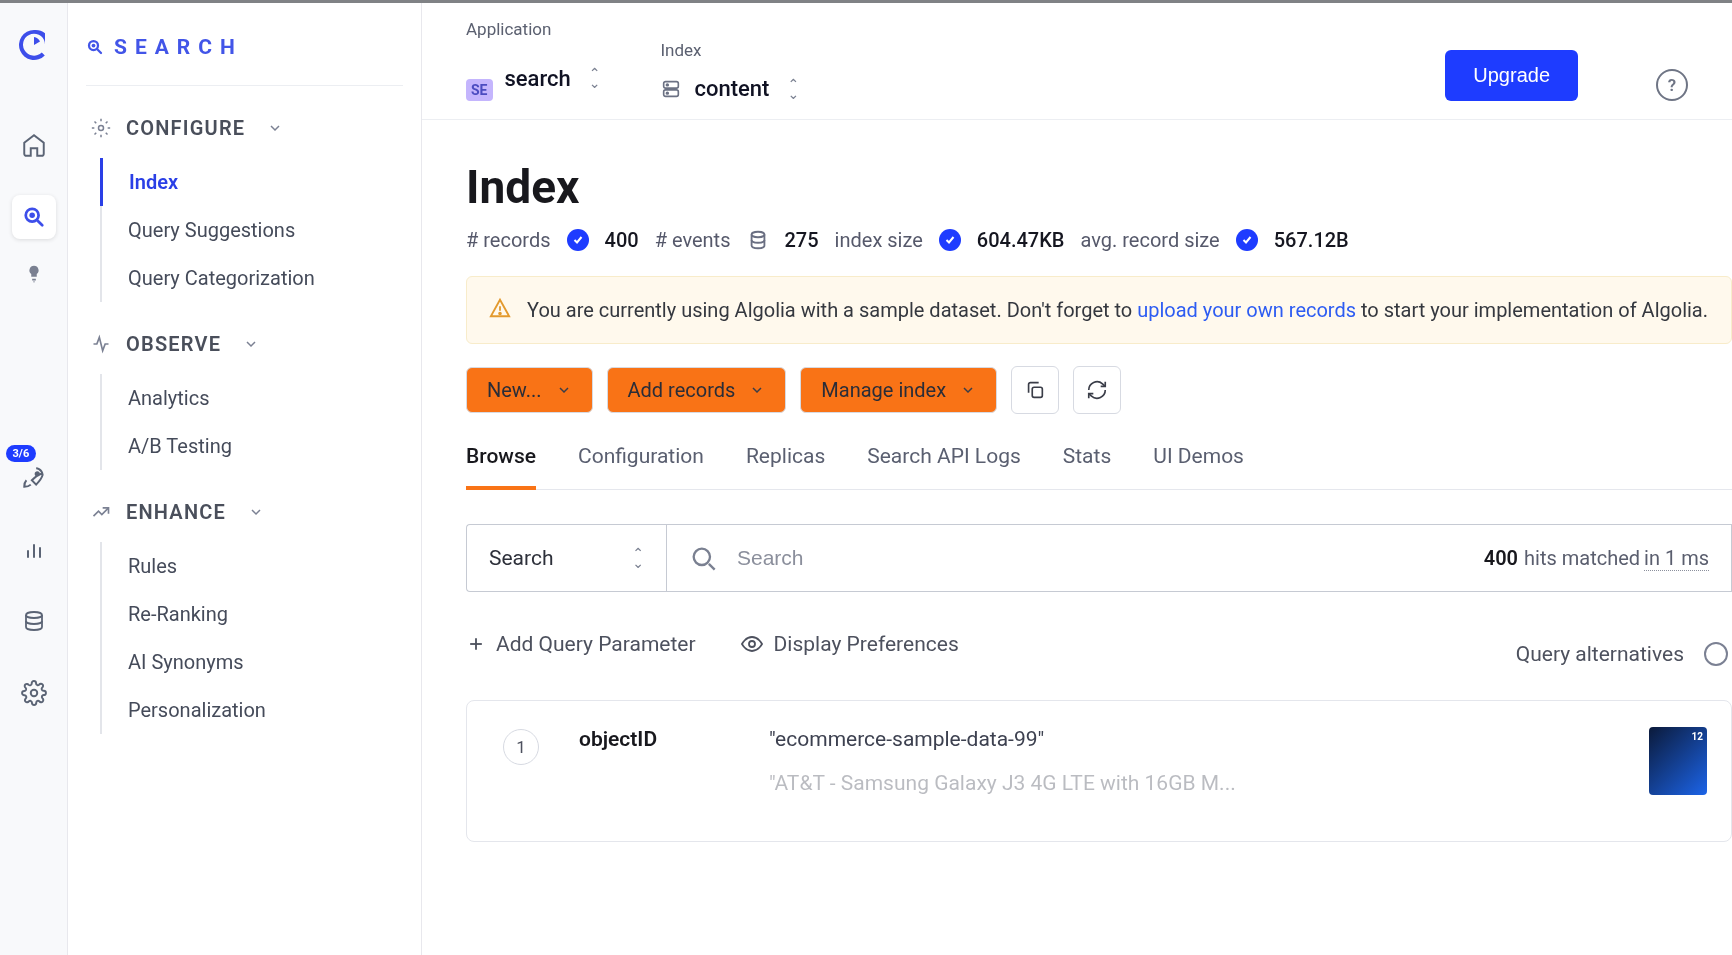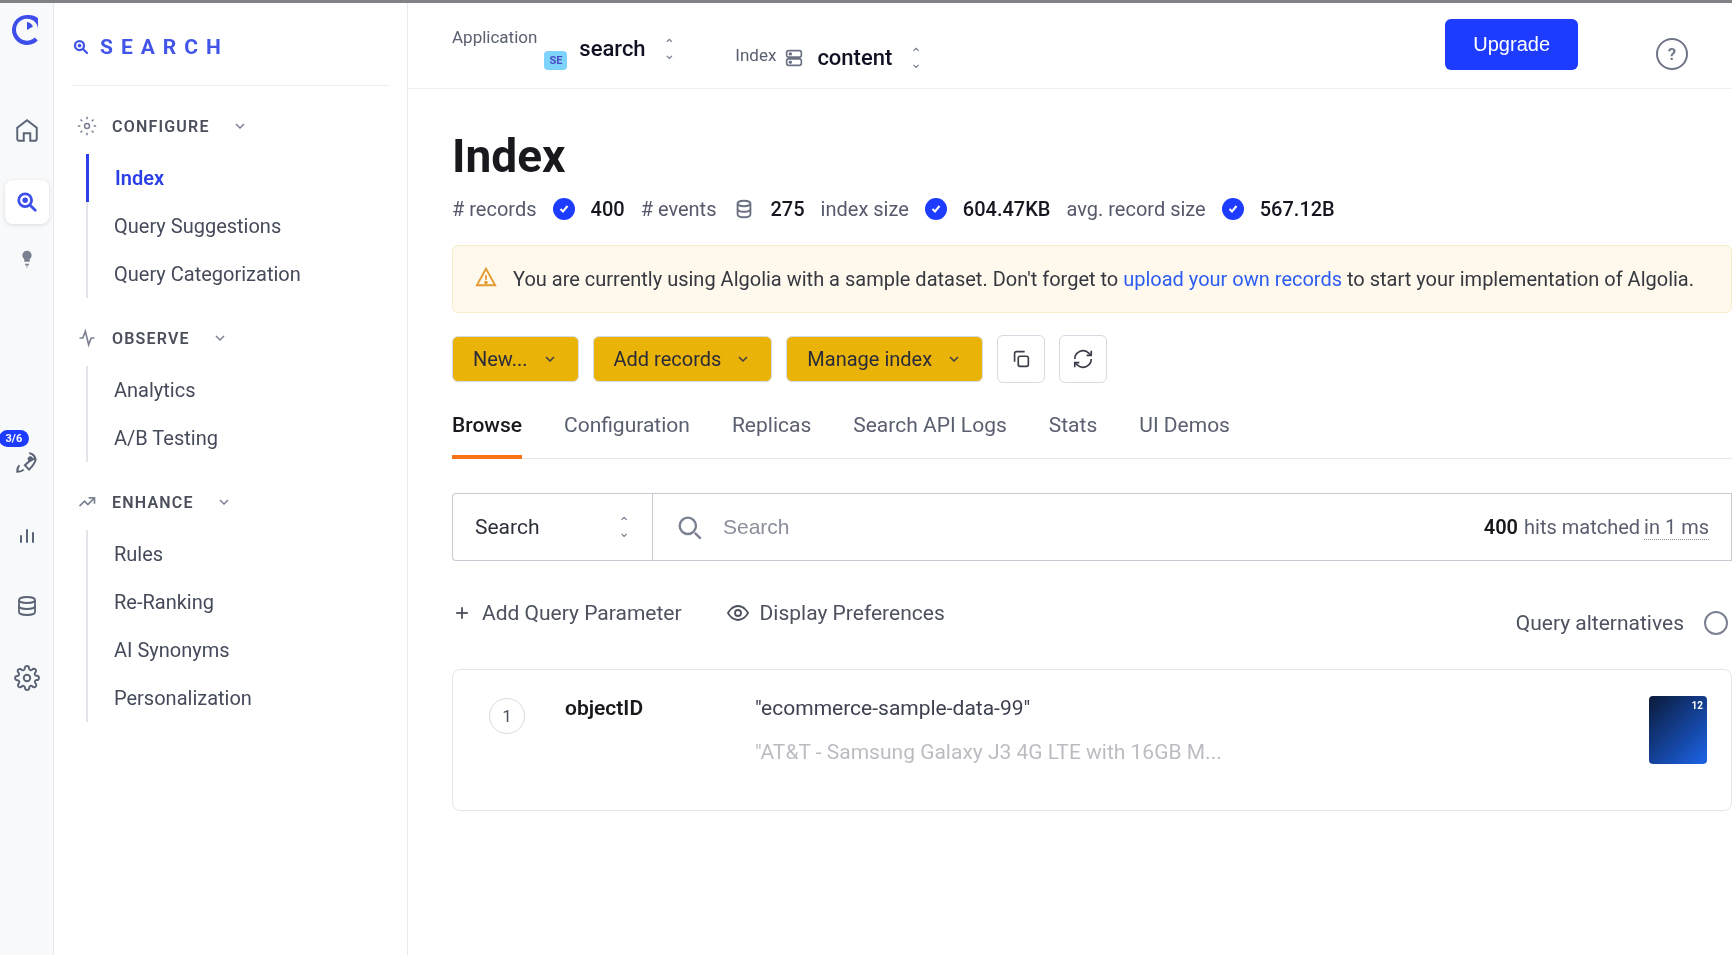--- a/index.html
+++ b/index.html
@@ -9,27 +9,27 @@
   color: #1a1a1a;
   overflow: hidden;
   width: 1732px;
   height: 955px;
   border-top: 3px solid #808285;
 }
 .app { display: flex; height: 100%; }
 
 
 .icon-rail {
-  width: 54px;
+  width: 68px;
   background: #f8f9fb;
   border-right: 1px solid #e8e8ed;
   display: flex;
   flex-direction: column;
   align-items: center;
-  padding-top: 7px;
+  padding-top: 22px;
   gap: 28px;
 }
 .icon-rail .logo {
   width: 40px; height: 40px;
   display:flex;align-items:center;justify-content:center;
   margin-bottom: 30px;
 }
 .icon-rail .rail-item {
   width: 44px; height: 44px;
   display:flex;align-items:center;justify-content:center;
@@ -71,21 +71,21 @@
 }
 .search-title .dot {
   width: 18px; height: 18px;
   display:flex;align-items:center;justify-content:center;
 }
 .side-section { margin-top: 30px; }
 .side-section-head {
   display:flex;align-items:center;gap:14px;
   color:#4a4f5b;
   font-weight:600;
-  font-size:16px;
+  font-size:20px;
   letter-spacing: 1.2px;
   cursor:pointer;
   padding-left: 4px;
 }
 .side-section-head .sec-icon { color:#7b8193; width:22px; display:flex;justify-content:center;}
 .side-items {
   margin-top: 18px;
   border-left: 2px solid #e3e5ea;
   margin-left: 14px;
 }
@@ -103,30 +103,30 @@
 }
 
 
 .main { flex:1; display:flex;flex-direction:column; min-width:0; }
 .topbar {
   display:flex;align-items:flex-end;
   padding: 16px 44px 18px 44px;
   border-bottom: 1px solid #eceef2;
   gap: 60px;
 }
-.selgroup { display:flex;flex-direction:row;gap:7px; }
+.selgroup { display:flex;flex-direction:column;gap:16px; }
 .selgroup-label { font-size:17px; color:#5b6070; }
 .selgroup-ctrl {
   display:flex;align-items:center;gap:12px;
   font-size:22px; color:#101223;font-weight:500;
   cursor:pointer;
 }
 .app-badge {
-  background:#7dd3fc;color:#4b4cc0;
-  font-size:11px;font-weight:700;
+  background:#c4b5fd;color:#4b4cc0;
+  font-size:14px;font-weight:700;
   padding:3px 5px;border-radius:4px;margin-top:24px;
 }
 .db-icon { color:#6b7183; }
 .chev-updown { color:#7a8091; font-size:14px; line-height:10px; display:flex;flex-direction:column; margin-left:6px;}
 .topbar-spacer { flex:1; }
 .upgrade-btn {
   background:#1e3cff;color:#fff;
   font-size:20px;font-weight:500;
   padding:14px 28px;border:none;border-radius:6px;
   cursor:pointer;
@@ -154,21 +154,21 @@
   font-size:20px;color:#35383f;line-height:1.5;
 }
 .alert .warn { color:#e39a2e; flex-shrink:0; margin-top:2px;}
 .alert a { color:#2d5cf2; text-decoration:none; cursor:pointer;}
 
 .action-row {
   display:flex;align-items:center;gap:14px;margin-top:22px;
 }
 .dd-btn {
   display:flex;align-items:center;gap:14px;
-  background:#eab308;border:1px solid #d7dae2;border-radius:6px;
+  background:#f97316;border:1px solid #d7dae2;border-radius:6px;
   padding:10px 20px;font-size:20px;color:#2a2d38;cursor:pointer;
 }
 .icon-btn {
   width:48px;height:48px;border:1px solid #d7dae2;border-radius:6px;
   display:flex;align-items:center;justify-content:center;
   color:#3a3d48;cursor:pointer;background:#fff;
 }
 
 .tabs {
   display:flex;gap:42px;margin-top:30px;

